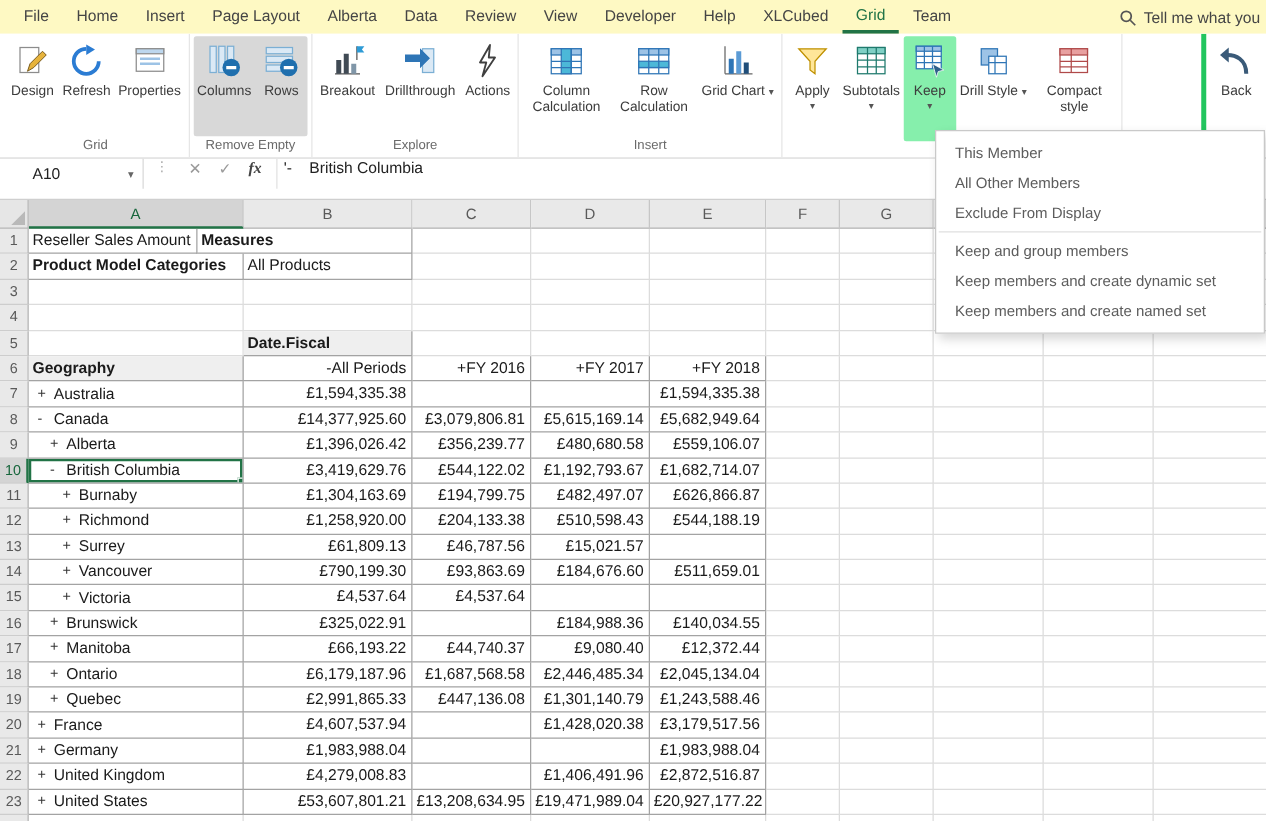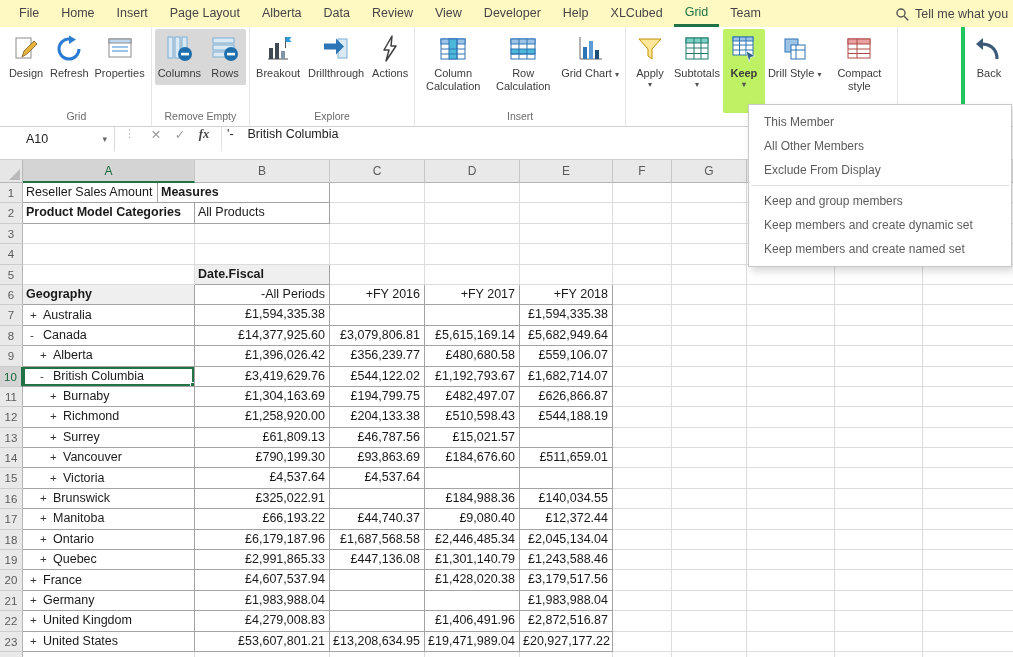--- a/index.html
+++ b/index.html
@@ -18,22 +18,22 @@
   .ribbon{ display:flex; height:100px; background:#fff; border-bottom:1px solid #d2d2d2; padding-left:2px; overflow:hidden; }
   .rgroup{ display:flex; flex-direction:column; border-right:1px solid #e6e6e6; padding:2px 3px 0; flex:none; }
   .rgroup-inner{ display:flex; align-items:flex-start; flex:1; }
   .grp-label{ height:17px; line-height:14px; text-align:center; font-size:10.5px; color:#6a6a6a; white-space:nowrap; }
   .rbtn{ display:flex; flex-direction:column; align-items:center; min-width:42px; max-width:70px;
     padding:4px 3px 0; border-radius:2px; }
   .ric{ height:32px; display:flex; align-items:center; justify-content:center; }
   .rlbl{ font-size:11px; color:#3c3c3c; text-align:center; line-height:1.15; margin-top:2px; white-space:normal; }
   .caret{ font-size:8px; color:#555; }
   .caret-b{ font-size:8px; color:#555; line-height:1; margin-top:1px; }
-  .pressed{ background:#d8d8d8; border-radius:2px; display:flex; height:56px; }
-  .rbtn.activebtn{ background:#bef264; height:84px;font-weight:bold; }
+  .pressed{ background:#d8d8d8; border-radius:2px; display:flex; height:80px; }
+  .rbtn.activebtn{ background:#86efac; height:84px; }
   .rgroup-back{ margin-left:auto; border-right:none; border-left:4px solid #22c55e; }
   
   .fbar{ display:flex; align-items:flex-start; height:33px; border-bottom:1px solid #cfcfcf; background:#fff; font-size:12.5px;padding-left:13px; }
   .namebox{ width:102px; height:24px; display:flex; align-items:center; justify-content:space-between;
     padding:0 7px 0 13px; border-right:1px solid #d9d9d9; color:#222; }
   .nb-caret{ color:#666; font-size:9px; }
   .fb-dots{ color:#ababab; padding:0 9px; font-size:11px; }
   .fb-btn{ width:24px; text-align:center; color:#9a9a9a; font-size:12.5px; }
   .fb-btn.fx{ color:#444; font-style:italic; font-weight:bold; font-family:"Liberation Serif", serif; }
   .fb-sep{ width:1px; height:24px; background:#e2e2e2; margin:0 5px; }

